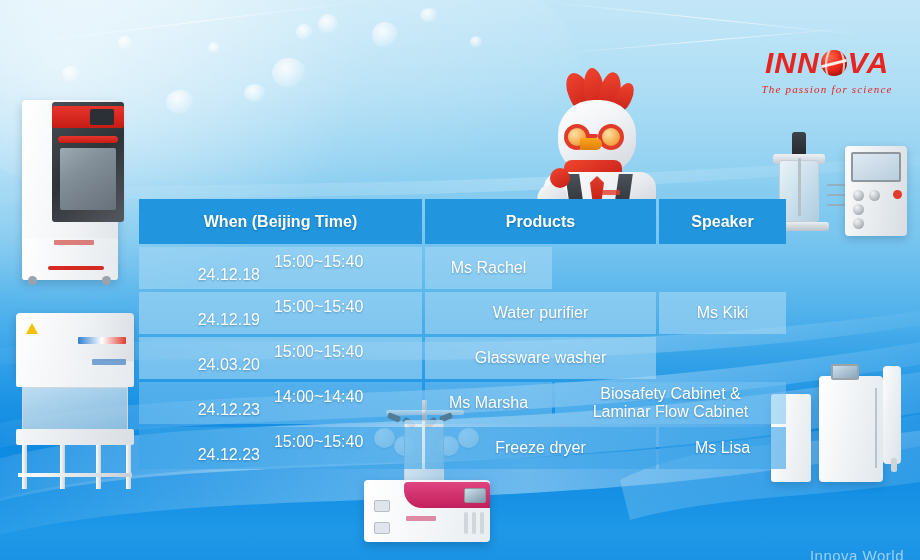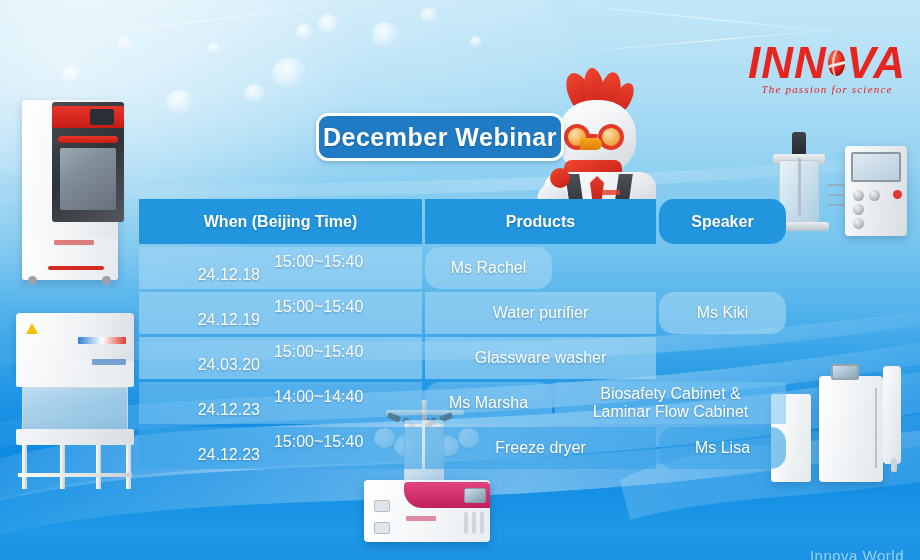--- a/index.html
+++ b/index.html
@@ -37,21 +37,21 @@
   }
   
   .dot{position:absolute;border-radius:50%;background:radial-gradient(circle at 40% 35%, rgba(255,255,255,.85), rgba(255,255,255,.18) 65%, rgba(255,255,255,0) 72%);}
   .hairline{position:absolute;height:1px;background:linear-gradient(90deg,rgba(255,255,255,0),rgba(255,255,255,.65),rgba(255,255,255,0));}
 
   
   .logo{position:absolute;right:14px;top:46px;width:158px;text-align:center;}
   .logo-word{
     position:relative;height:34px;display:flex;align-items:center;justify-content:center;
     font-family:"Liberation Sans", sans-serif;font-weight:bold;font-style:italic;
-    font-size:44px;letter-spacing:1px;color:#e8241f;line-height:1;
+    font-size:30px;letter-spacing:1px;color:#e8241f;line-height:1;
   }
   .logo-word span.seg{display:inline-block;}
   .globe{
     display:inline-block;width:26px;height:26px;border-radius:50%;
     background:
       radial-gradient(circle at 32% 28%, #ff6a4d 0%, #ee2b1d 45%, #c4130a 100%);
     position:relative;margin:0 1px;vertical-align:middle;overflow:hidden;
     box-shadow:inset -2px -2px 4px rgba(0,0,0,.25);
   }
   .globe::before{
@@ -84,21 +84,21 @@
     position:absolute;left:139px;top:199px;width:647px;
     display:flex;flex-direction:column;gap:3px;
   }
   .row{display:flex;gap:3px;}
   .cell{
     box-sizing:border-box;display:flex;align-items:center;justify-content:center;
     color:#ffffff;text-align:center;
   }
   .c-when{width:283px;}
   .c-prod{width:231px;}
-  .c-spk{width:127px;border-radius:15px;}
+  .c-spk{width:127px;}
 
   .head .cell{
     height:45px;background:#2196de;font-size:16px;font-weight:bold;
     text-shadow:0 1px 2px rgba(0,50,100,.4);
   }
   .body-row .cell{
     height:42px;background:rgba(164,215,243,.62);font-size:16px;
     text-shadow:0 1px 2px rgba(0,50,100,.35);
   }
   .body-row.r5 .cell{background:rgba(120,195,240,.55);}
@@ -383,23 +383,20 @@
     <div class="m-scarf"></div>
     <div class="m-coat"></div>
     <div class="m-lapel" style="left:44px;transform:skewX(8deg);"></div>
     <div class="m-lapel" style="left:92px;transform:skewX(-8deg);"></div>
     <div class="m-tie"></div>
     <div class="m-badge"></div>
     <div class="m-arm"></div>
     <div class="m-hand"></div>
   </div>
 
-  <div class="banner">
-    <div class="banner-text">December  Webinar</div>
-  </div>
 
   <div class="table">
 
     <div class="row head">
       <div class="cell c-when">When (Beijing Time)</div>
       <div class="cell c-prod">Products</div>
       <div class="cell c-spk">Speaker</div>
     </div>
 
     <div class="row body-row r2">

